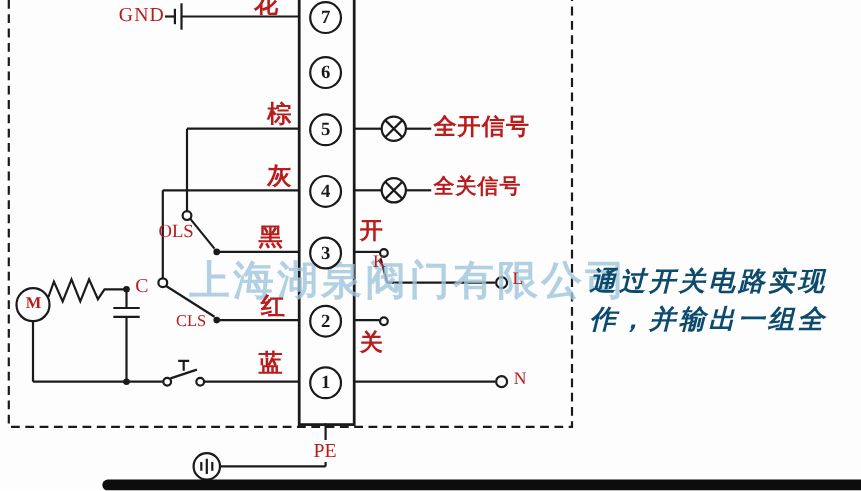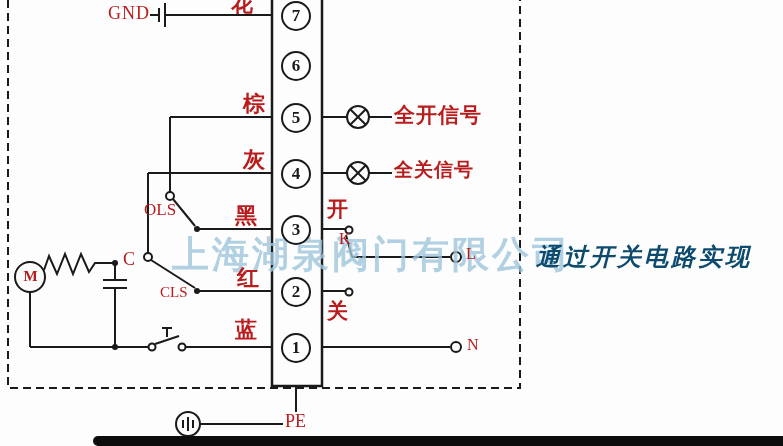--- a/index.html
+++ b/index.html
@@ -195,23 +195,24 @@
 
   <div class="lbl cn" style="left:327px;top:198px;font-size:21px">开</div>
   <div class="lbl cn" style="left:327px;top:300px;font-size:21px">关</div>
   <div class="lbl" style="left:339px;top:230px;font-size:16px">K</div>
   <div class="lbl" style="left:466px;top:245px;font-size:16px">L</div>
   <div class="lbl" style="left:467px;top:336px;font-size:16px">N</div>
 
   <div class="lbl cn" style="left:394px;top:104px;font-size:21px;letter-spacing:1px">全开信号</div>
   <div class="lbl cn" style="left:394px;top:160px;font-size:19px;letter-spacing:1px">全关信号</div>
 
-  <div class="lbl pe-lbl" style="left:283px;top:412px;font-size:18px">PE</div>
+  <div class="lbl pe-lbl" style="left:283px;top:400px;font-size:18px">PE</div>
 
   <div class="watermark">上海湖泉阀门有限公司</div>
 
   <div class="desc">
     <div>通过开关电路实现</div>
+    <div>作，并输出一组全</div>
   </div>
 
   <div class="bottom-bar"></div>
 
 </div>
 
 </body></html>

